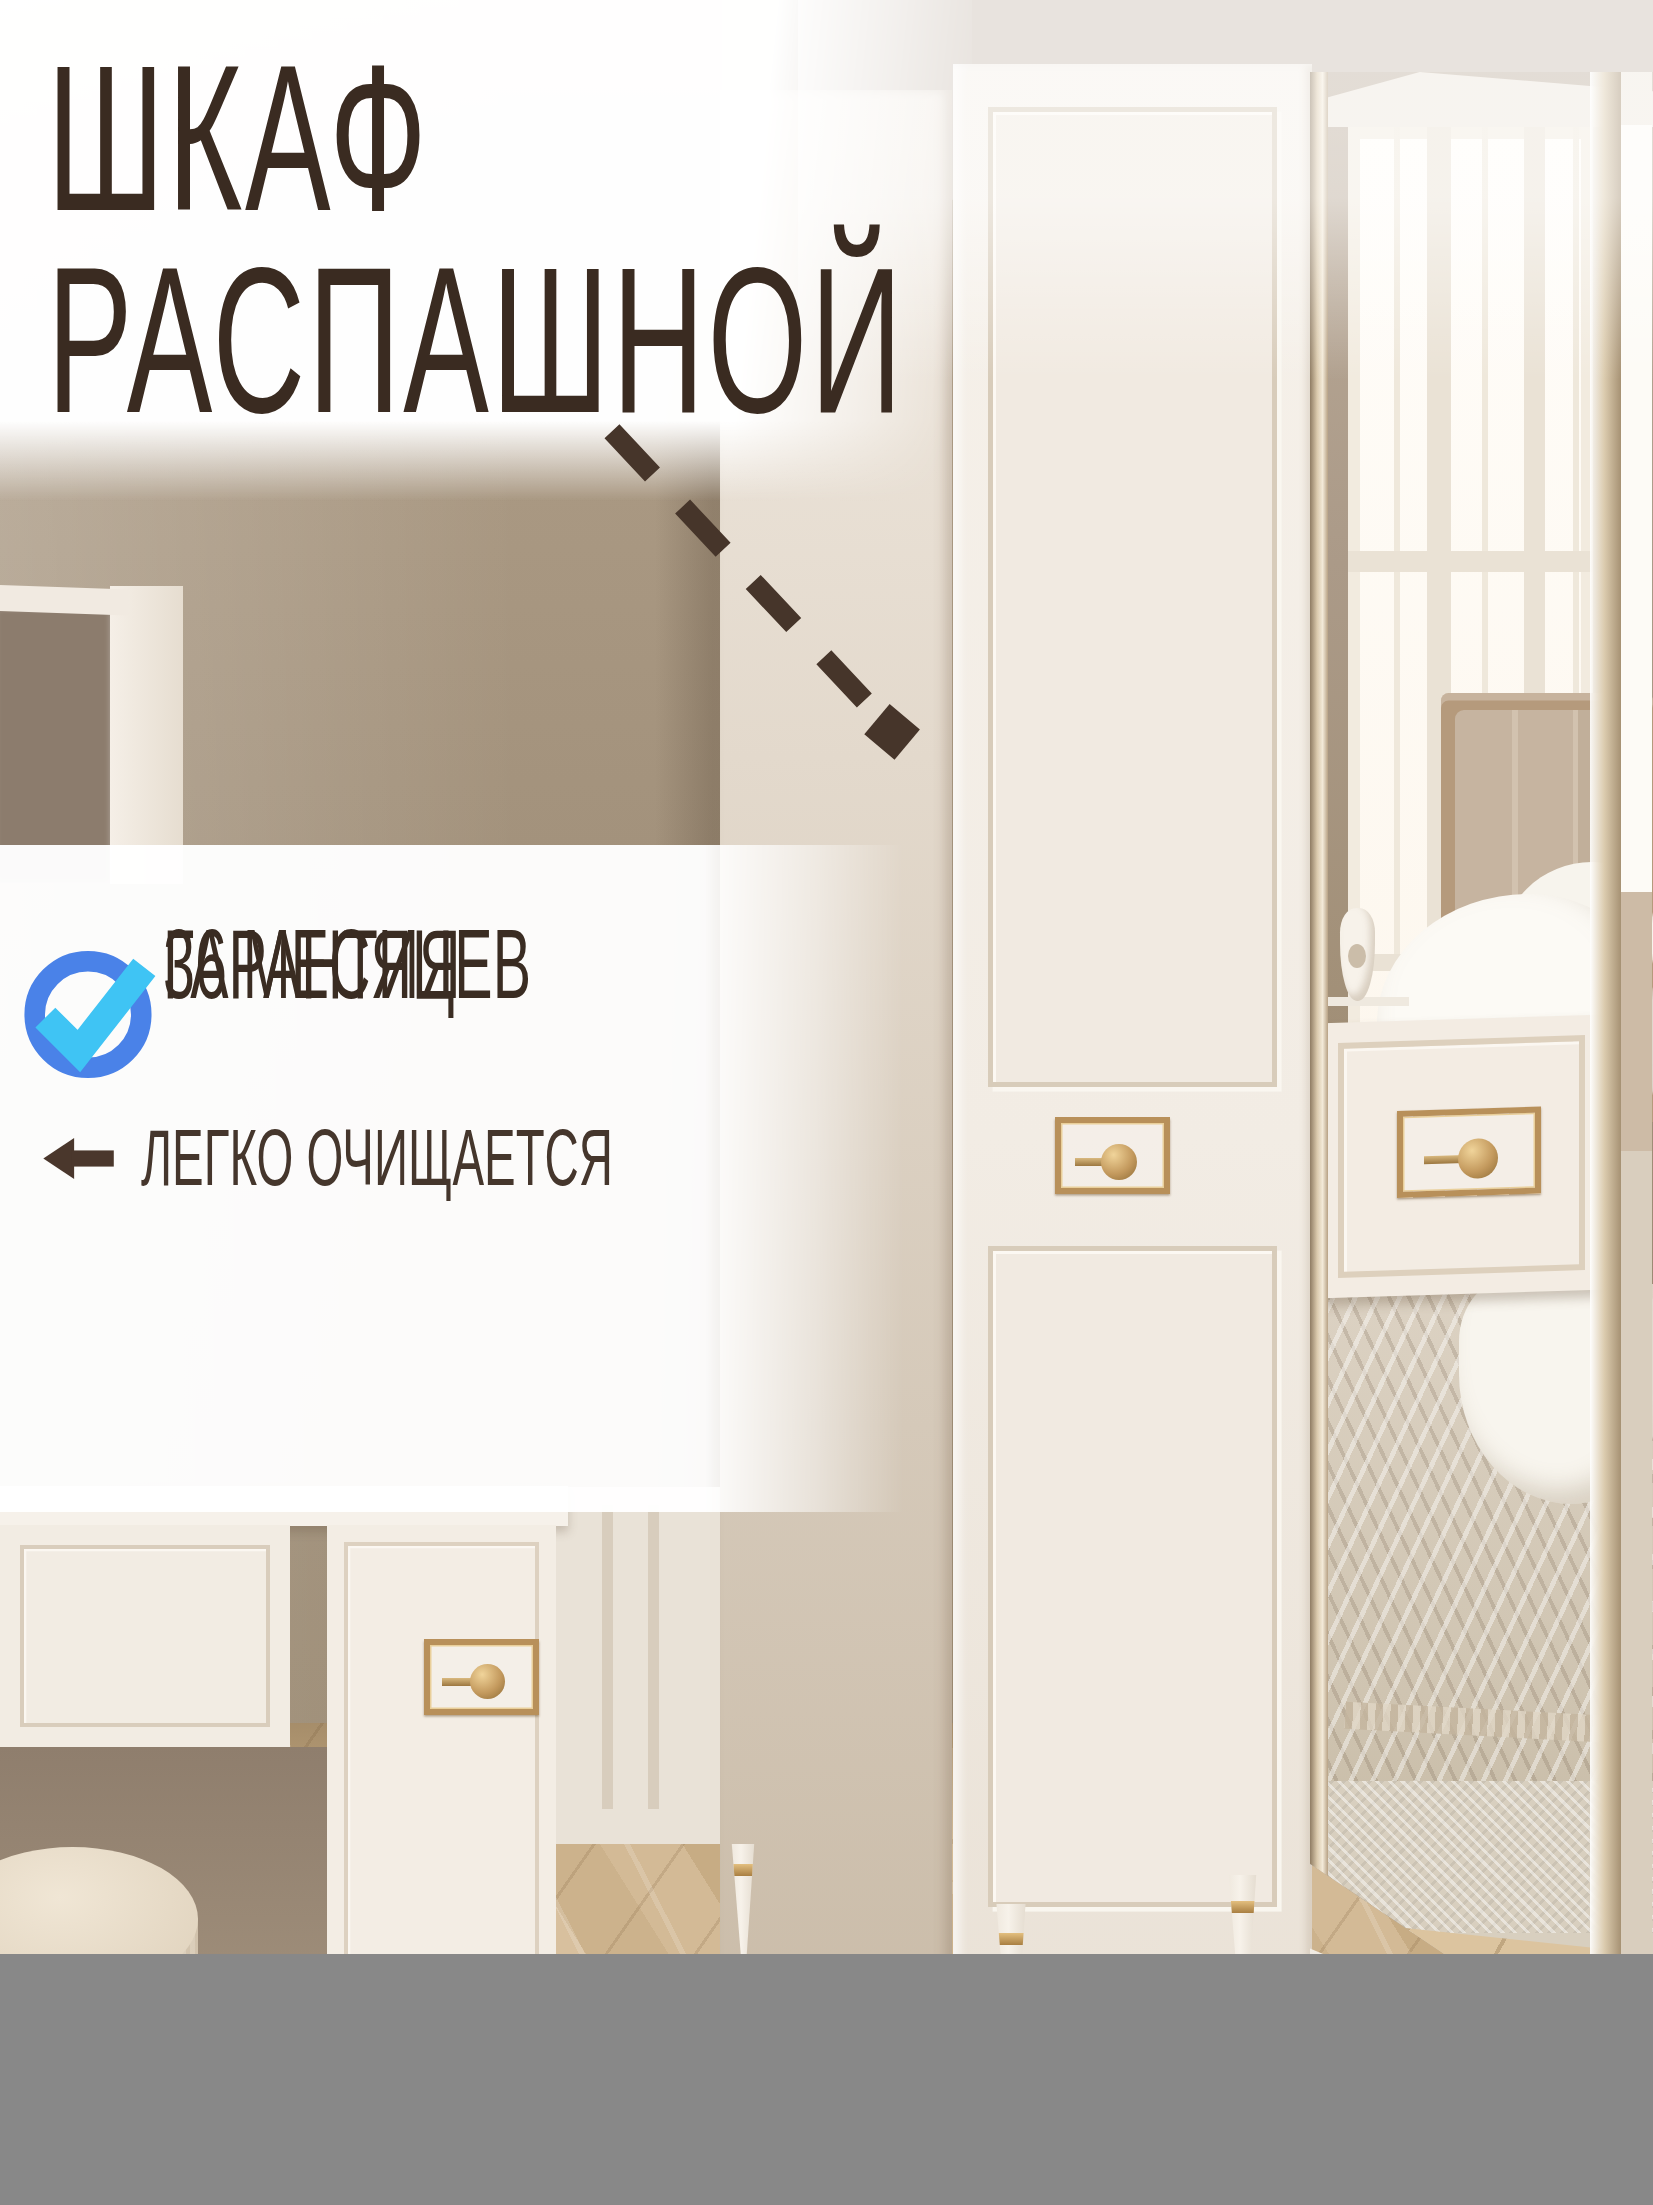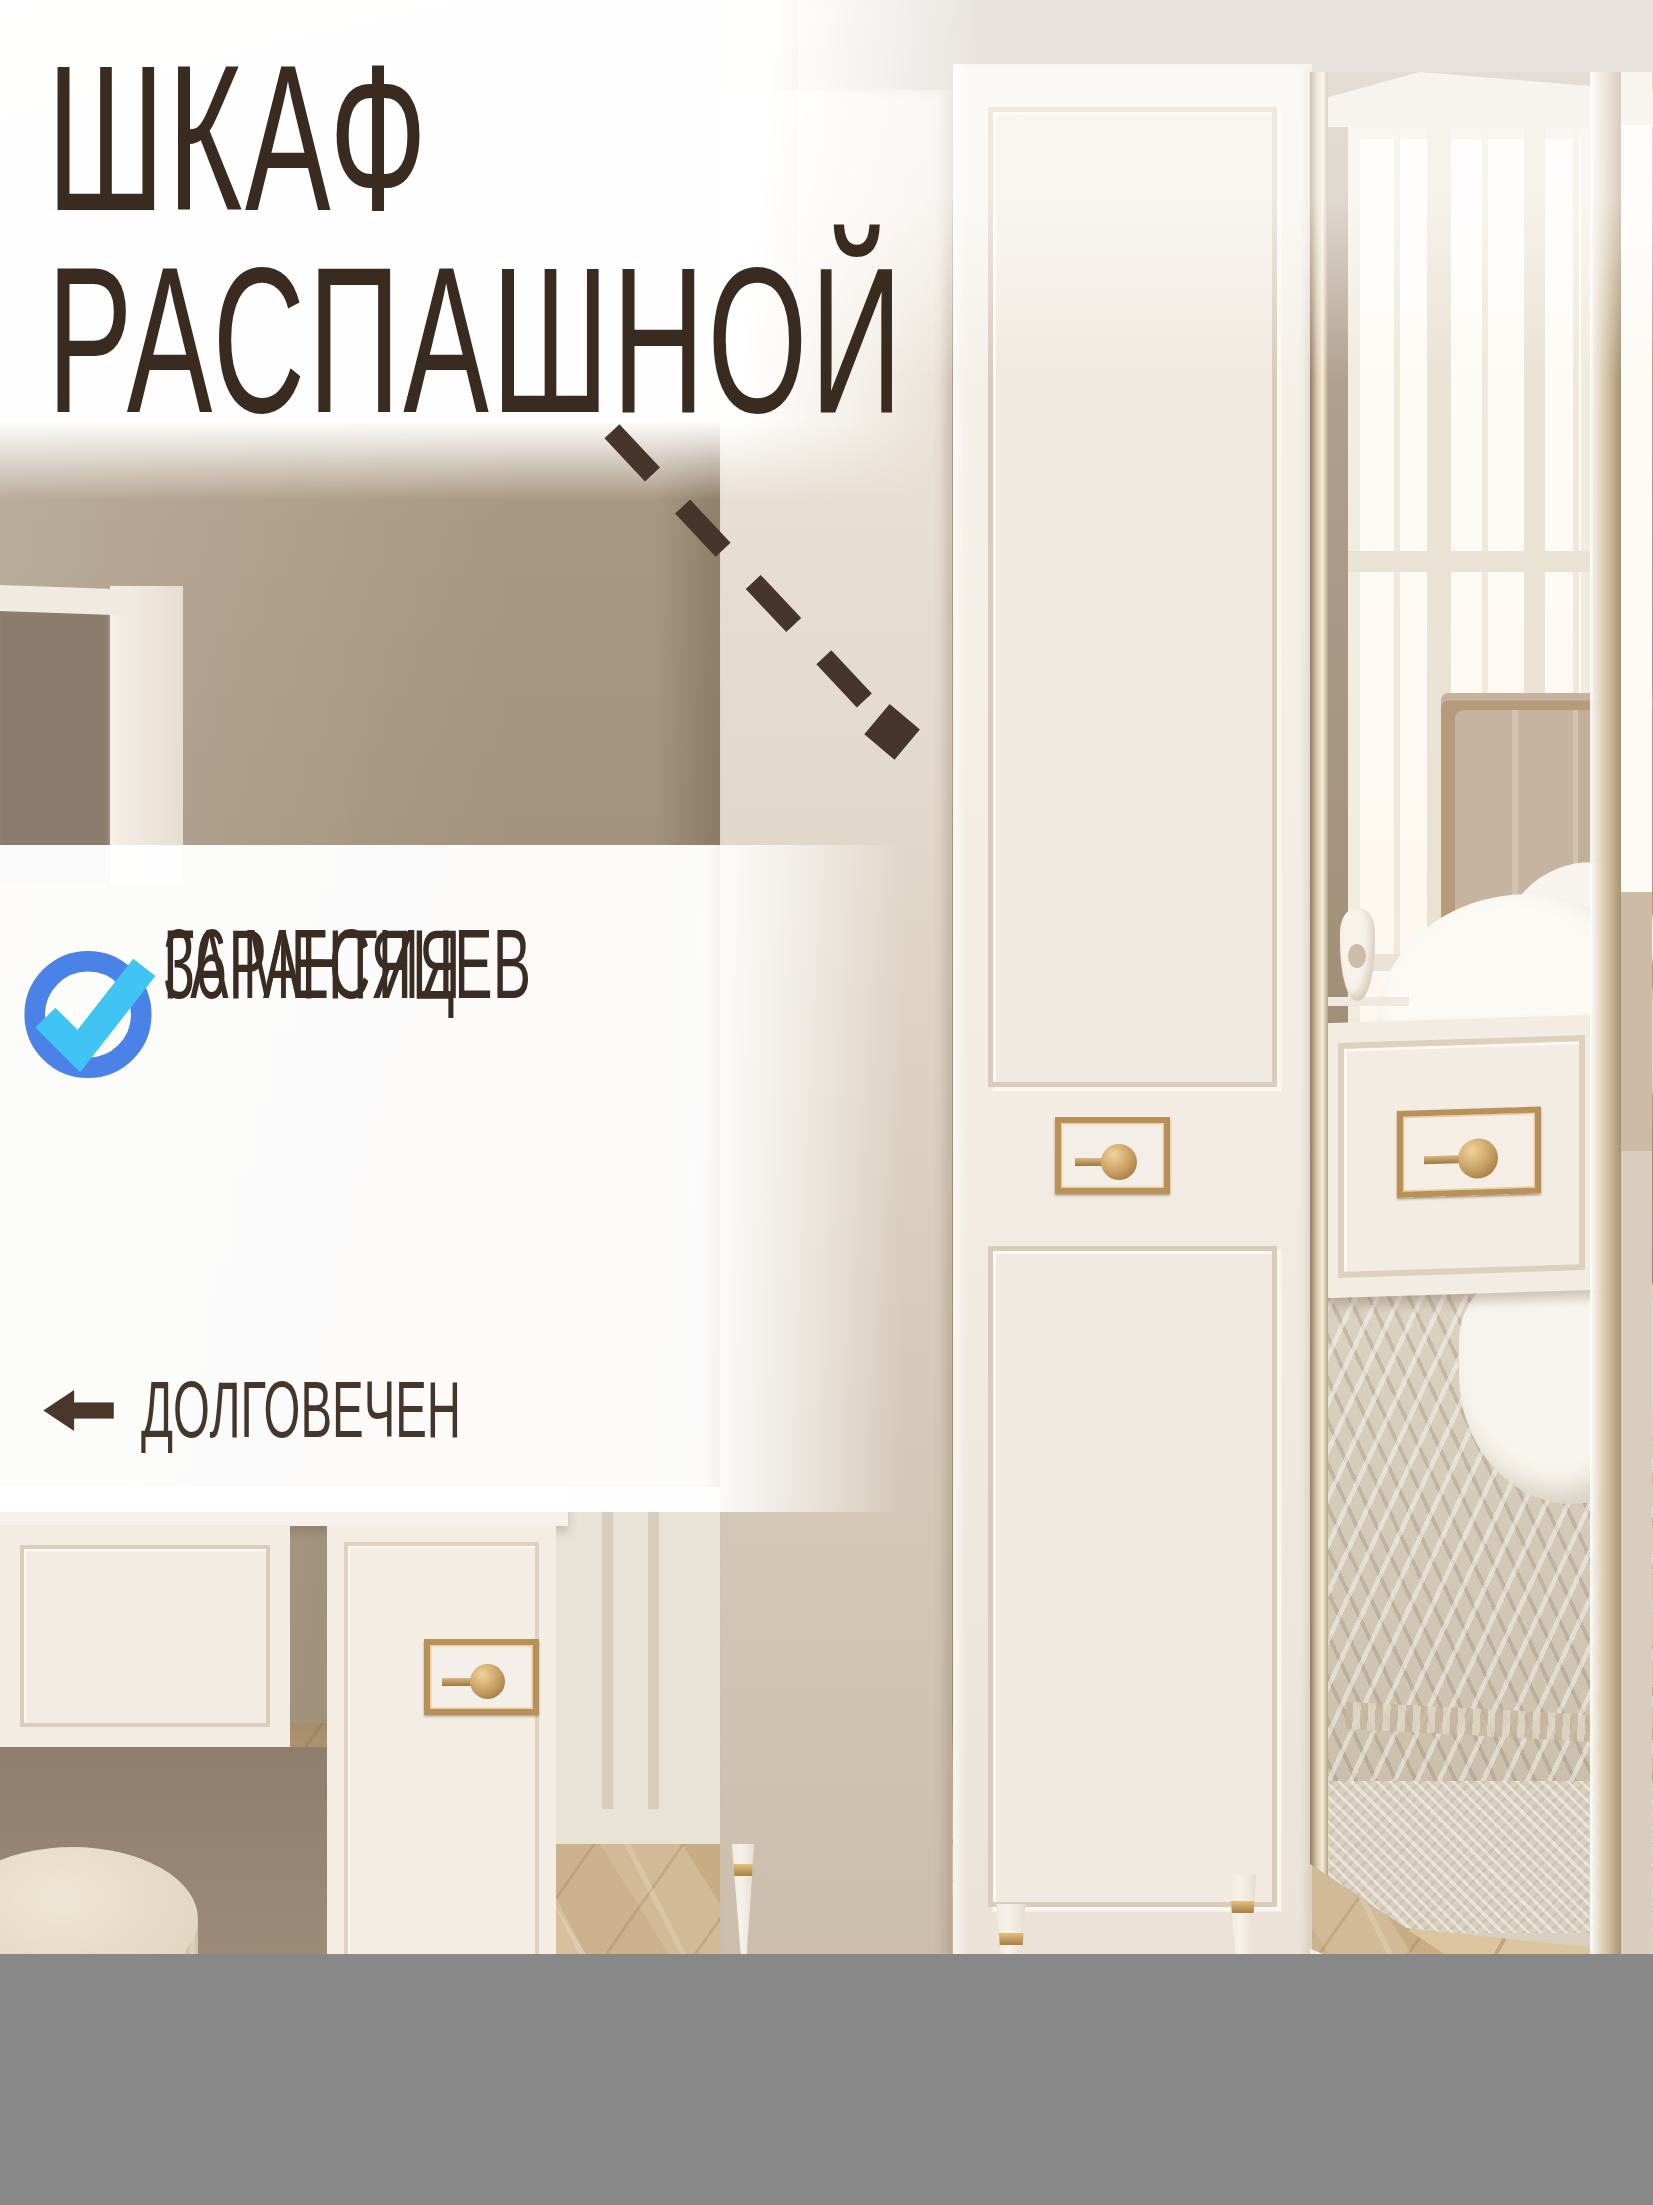--- a/index.html
+++ b/index.html
@@ -321,24 +321,24 @@
   </svg>
   <div class="warranty-text">
     <div>
         <span class="cond">ГАРАНТИЯ</span>
       </div>
     <div>
         <span class="cond">36 МЕСЯЦЕВ</span>
       </div>
   </div>
 
-  <div class="feature-row f3">
+  <div class="feature-row f1">
     <svg class="bullet" viewBox="0 0 100 64">
       <polygon points="0,32 42,4 42,60" fill="#4a372c"></polygon>
         <rect x="38" y="21" width="58" height="22" fill="#4a372c"></rect>
     </svg>
     <span class="feature-label">
-        <span class="cond">ДОЛГОВЕЧЕН</span>
+        <span class="cond">ЛЕГКО ОЧИЩАЕТСЯ</span>
       </span>
   </div>
 
 </div>
 
 
 </body></html>

